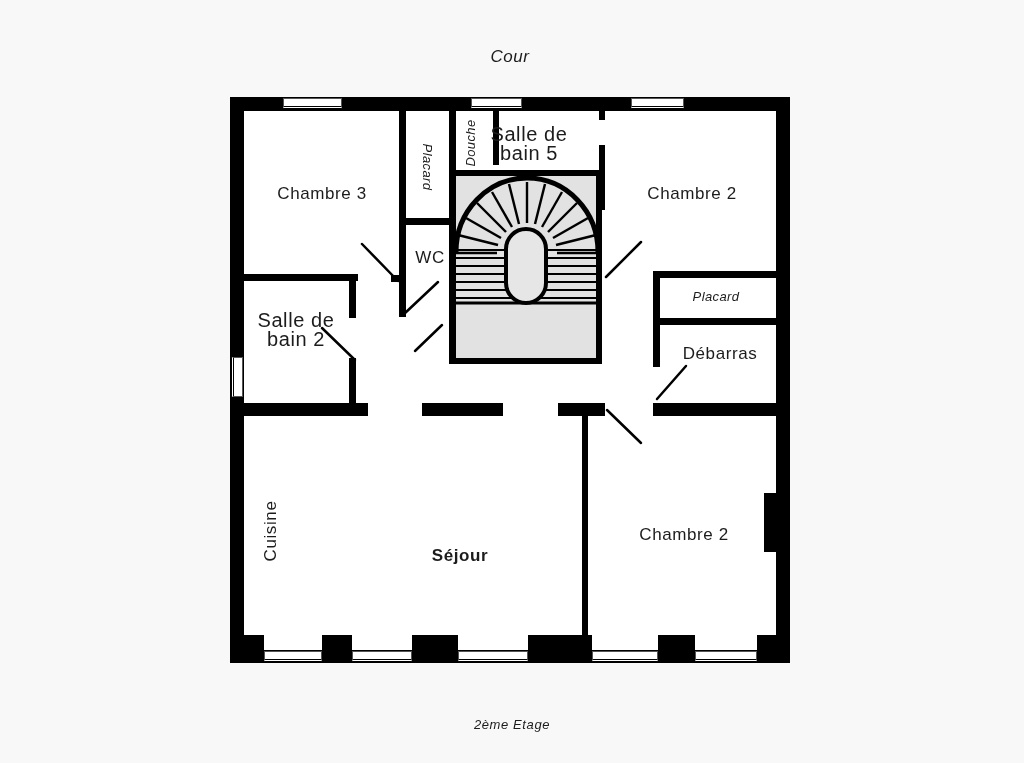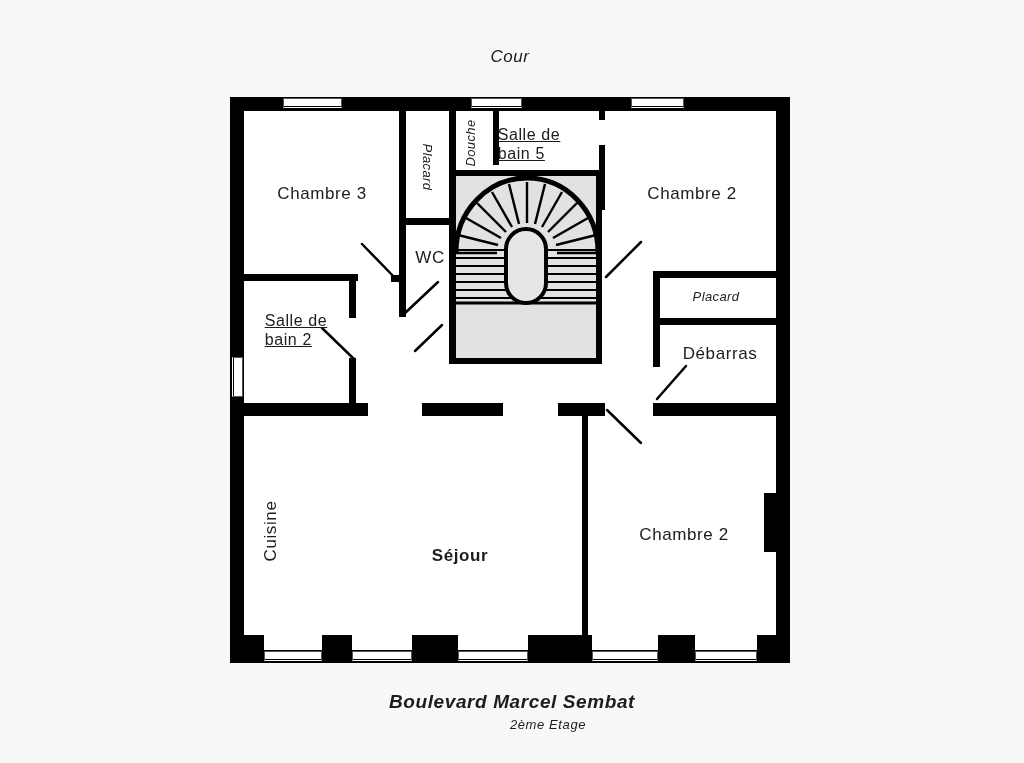--- a/index.html
+++ b/index.html
@@ -17,21 +17,21 @@
   .floor{position:absolute;background:#ffffff;z-index:0;}
   .stair-bg{position:absolute;background:var(--stair);z-index:1;}
   .wall{position:absolute;background:var(--wall);z-index:2;box-sizing:border-box;}
   .win-h{position:absolute;background:#ffffff;z-index:3;box-sizing:border-box;
          border:1px solid #555;border-bottom:3px double #000;}
   .win-v{position:absolute;background:#ffffff;z-index:3;box-sizing:border-box;
          border:1px solid #555;border-left:3px double #000;}
   #overlay{position:absolute;left:0;top:0;z-index:4;}
   .lbl{position:absolute;z-index:5;white-space:nowrap;
        transform:translate(-50%,-50%);letter-spacing:0.6px;font-size:17px;}
-  .lbl.two{white-space:normal;line-height:19px;font-size:16px;text-decoration:underline;}
+  .lbl.two{white-space:normal;text-align:center;line-height:19px;font-size:20px;}
   .lbl.vert{transform:translate(-50%,-50%) rotate(-90deg);}
   .lbl.vert-cw{transform:translate(-50%,-50%) rotate(90deg);}
   .lbl.small-it{font-style:italic;font-size:13px;letter-spacing:0.4px;}
   .lbl.title-top{font-style:italic;font-size:17px;}
   .lbl.title-bottom{font-style:italic;font-weight:bold;font-size:19px;}
   .lbl.subtitle-bottom{font-style:italic;font-size:13px;}
   .lbl span{display:block;}
 </style>
 </head>
 <body>
@@ -142,16 +142,15 @@
   <div class="lbl two" style="left:296px;top:330px;">
     <span>Salle de</span>
     <span>bain 2</span>
   </div>
   <div class="lbl small-it" style="left:716px;top:296px;">Placard</div>
   <div class="lbl" style="left:720px;top:354px;">Débarras</div>
   <div class="lbl vert" style="left:271px;top:531px;">Cuisine</div>
   <div class="lbl" style="left:460px;top:556px;font-weight:bold;">Séjour</div>
   <div class="lbl" style="left:684px;top:535px;">Chambre 2</div>
 
-  <div class="lbl title-bottom" style="left:512px;top:702px;">Boulevard Marcel Sembat</div>
-  <div class="lbl subtitle-bottom" style="left:512px;top:724px;margin-left:36px;">2ème Etage</div>
+  <div class="lbl subtitle-bottom" style="left:512px;top:724px;">2ème Etage</div>
 
 </div>
 
 </body></html>

